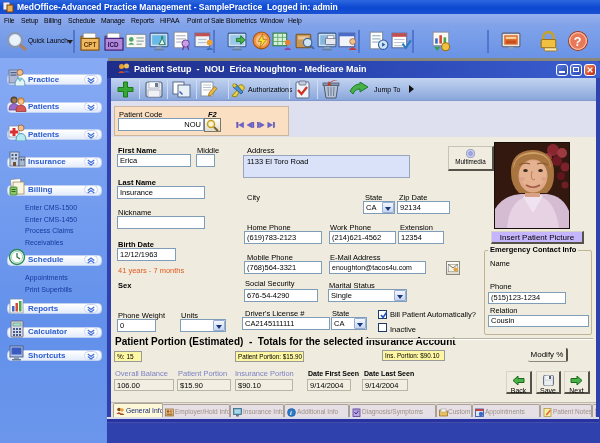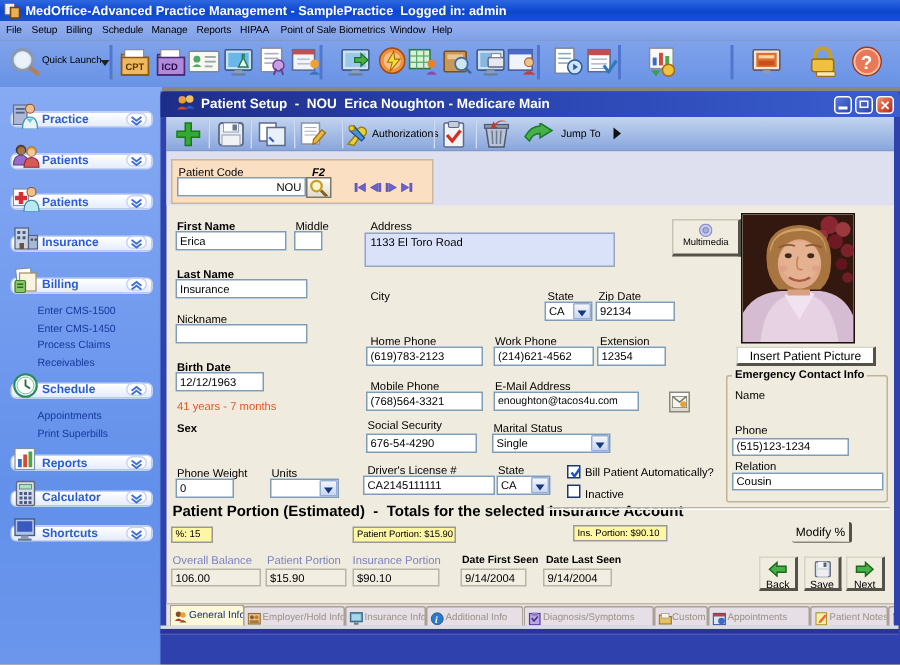--- a/index.html
+++ b/index.html
@@ -536,21 +536,21 @@
 <ellipse cx="38" cy="33" rx="14.5" ry="16.5" fill="#dfa988"></ellipse>
 <ellipse cx="38" cy="31" rx="13.5" ry="13" fill="#e5b291"></ellipse>
 <path d="M24 22 Q30 19 35 21 M42 21 Q48 19 53 22" stroke="#8a5a32" stroke-width="1.2" fill="none"></path>
 <ellipse cx="30.5" cy="27.5" rx="2.3" ry="1.6" fill="#3c2a1a"></ellipse>
 <ellipse cx="45.5" cy="27.5" rx="2.3" ry="1.6" fill="#3c2a1a"></ellipse>
 <path d="M37 28 q-1.5 6 0 8 q1.5 1.2 3 0.5" stroke="#bc8058" stroke-width="1" fill="none"></path>
 <path d="M31 42 Q38 46.5 45 42" stroke="#a35a48" stroke-width="1.6" fill="none"></path>
 <ellipse cx="27" cy="36" rx="3" ry="2" fill="#dba088" opacity="0.8"></ellipse>
 <ellipse cx="49" cy="36" rx="3" ry="2" fill="#dba088" opacity="0.8"></ellipse>
 </svg>
-<div class="btn" style="left:378px;top:153px;width:93px;height:13px;line-height:12px;font-size:8px;background:#ffffff;border:1px solid #d8d4c4;border-right:2px solid #55524a;border-bottom:2px solid #55524a;border-radius:0">Insert Patient Picture</div>
+<div class="btn" style="left:378px;top:153px;width:93px;height:13px;line-height:12px;font-size:8px;background:#c4b5fd;border:1px solid #d8d4c4;border-right:2px solid #55524a;border-bottom:2px solid #55524a;border-radius:0">Insert Patient Picture</div>
 <div class="abs" style="left:371px;top:172px;width:108px;height:85px;border:1px solid #c0b494;border-radius:2px"></div>
 <div class="flb" style="left:375px;top:167px;background:#efebde;padding:0 2px">Emergency Contact Info</div>
 <div class="fl" style="left:377px;top:181px">Name</div>
 <div class="fl" style="left:377px;top:204px">Phone</div>
 <div class="inp" style="left:375px;top:214px;width:78px;height:12px;line-height:10px">(515)123-1234</div>
 <div class="fl" style="left:377px;top:228px">Relation</div>
 <div class="inp" style="left:375px;top:237px;width:101px;height:12px;line-height:10px">Cousin</div>
 <div class="flb" style="left:2px;top:258px;font-size:10px">Patient Portion (Estimated)&nbsp; -&nbsp; Totals for the selected Insurance Account</div>
 <div class="abs" style="left:252px;top:260px;width:228px;height:2px;border-top:1px solid #b8b0a0;border-bottom:1px solid #fff"></div>
 <div class="yellowf" style="left:1px;top:273px;width:28px;height:11px">%: 15</div>

